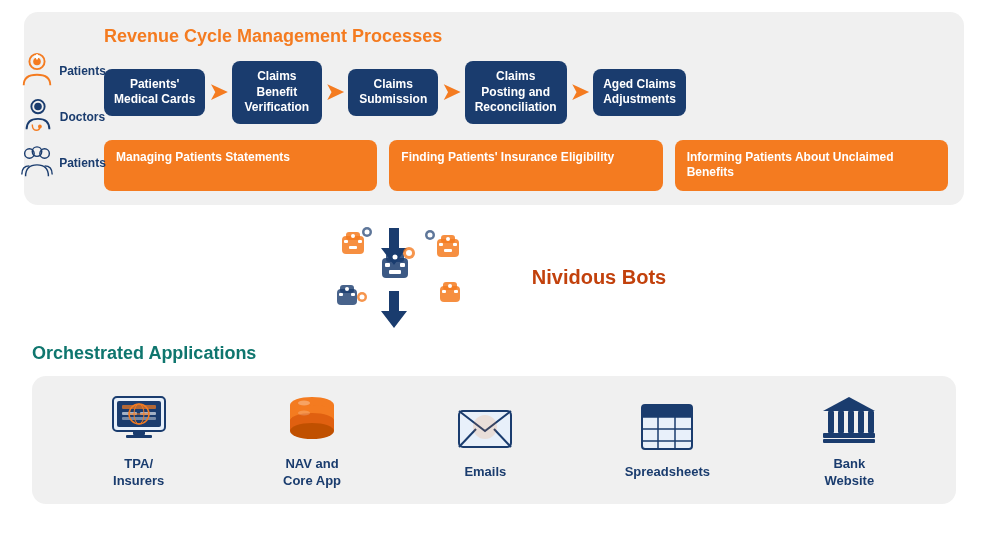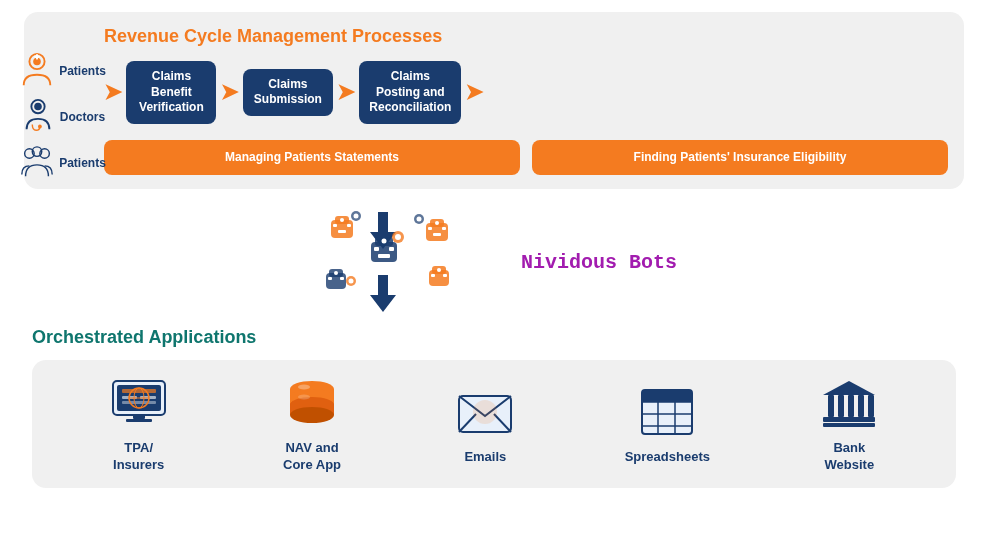--- a/index.html
+++ b/index.html
@@ -96,21 +96,21 @@
       display: flex;
       gap: 12px;
       align-items: stretch;
     }
 
     .sub-box {
       background: #f47b20;
       color: #fff;
       border-radius: 8px;
       padding: 10px 12px;
-      text-align: center;
+      text-align: left;
       font-size: 12px;
       font-weight: 600;
       flex: 1;
       line-height: 1.3;
     }
 
     
     .middle-section {
       display: flex;
       align-items: center;
@@ -123,25 +123,24 @@
     .bots-graphic {
       display: flex;
       flex-direction: column;
       align-items: center;
       position: relative;
       width: 160px;
       height: 110px;
     }
 
     .bots-label {
-      color: #a21caf;
+      color: #c2410c;
       font-size: 20px;
       font-weight: 700;
       margin-left: 30px;
-      font-family: Liberation Mono, monospace;
     }
 
     
     .bottom-section {
       padding: 0 8px;
     }
 
     .orchestrated-title {
       color: #0f766e;
       font-size: 18px;
@@ -223,32 +222,35 @@
           <circle cx="20" cy="8" r="5" fill="none" stroke="#1a3c6e" stroke-width="1.5"></circle>
           <path d="M4 32 Q4 23 12 23" fill="none" stroke="#1a3c6e" stroke-width="1.5"></path>
           <path d="M36 32 Q36 23 28 23" fill="none" stroke="#1a3c6e" stroke-width="1.5"></path>
           <path d="M8 34 Q8 22 20 22 Q32 22 32 34" fill="none" stroke="#1a3c6e" stroke-width="1.5"></path>
         </svg>
         <span class="icon-label">Patients</span>
       </div>
     </div>
 
     <div class="process-flow">
+      <div class="process-box">Patients'<br>Medical Cards</div>
       <div class="arrow-right">➤</div>
       <div class="process-box">Claims<br>Benefit<br>Verification</div>
       <div class="arrow-right">➤</div>
       <div class="process-box">Claims<br>Submission</div>
       <div class="arrow-right">➤</div>
       <div class="process-box">Claims<br>Posting and<br>Reconciliation</div>
       <div class="arrow-right">➤</div>
+      <div class="process-box">Aged Claims<br>Adjustments</div>
     </div>
 
     <div class="sub-boxes">
       <div class="sub-box">Managing Patients Statements</div>
       <div class="sub-box">Finding Patients' Insurance Eligibility</div>
+      <div class="sub-box">Informing Patients About Unclaimed Benefits</div>
     </div>
   </div>
 
   <div class="middle-section">
 
     <div class="bots-graphic">
       <svg width="170" height="110" viewBox="0 0 170 110">
 
         <polygon points="72,5 82,5 82,25 90,25 77,42 64,25 72,25" fill="#1a3c6e"></polygon>
 

